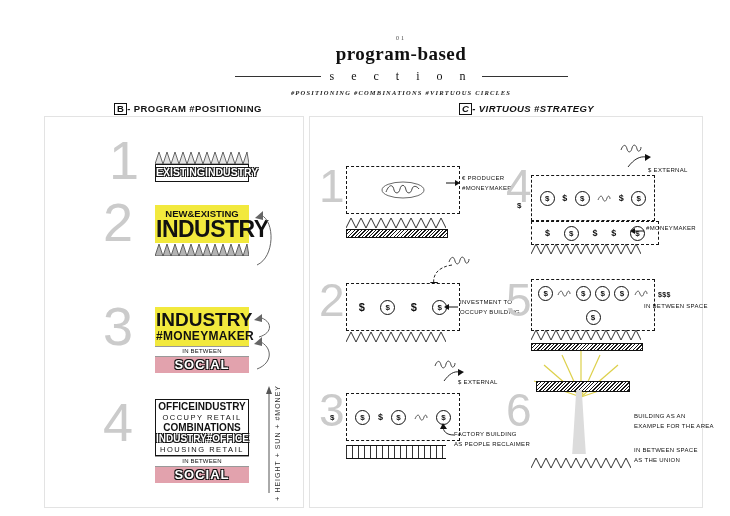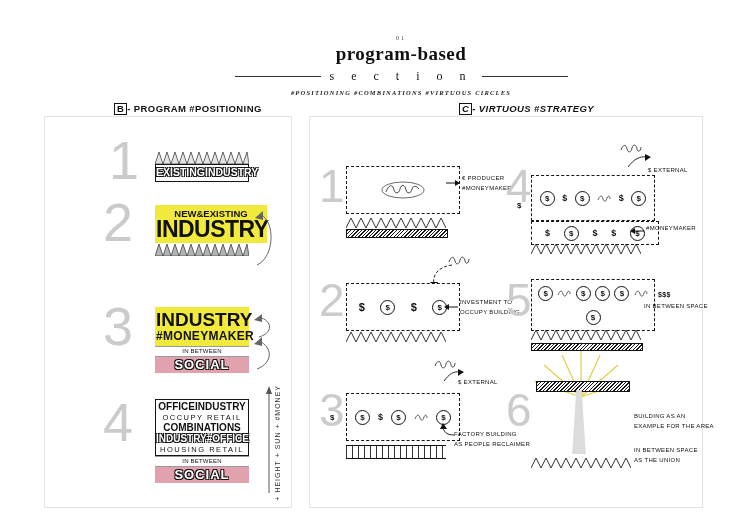--- a/index.html
+++ b/index.html
@@ -8,21 +8,21 @@
   .abs{position:absolute;}
   .hdr{position:absolute;width:100%;text-align:center;margin-left:36px;}
   .h-num{top:35px;font-size:6px;letter-spacing:2px;color:#444;font-family:"Liberation Serif",serif;}
   .h-title{top:43px;font-size:19px;font-weight:bold;letter-spacing:.5px;font-family:"Liberation Serif",serif;}
   .h-sect{top:69px;display:flex;align-items:center;justify-content:center;gap:9px;}
   .h-sect .rule{width:86px;border-top:1px solid #333;height:0;}
   .h-sect .txt{font-size:12px;font-weight:normal;letter-spacing:7px;font-family:"Liberation Serif",serif;}
   .h-tags{top:89px;font-size:6.5px;font-style:italic;font-weight:bold;letter-spacing:1.2px;color:#222;
           font-family:"Liberation Serif",serif;}
   .panel{position:absolute;border:1px solid #e3e3e3;background:#fff;}
-  #left-panel{left:44px;top:116px;width:246px;height:390px;}
+  #left-panel{left:44px;top:116px;width:246px;height:390px;padding-left:12px;}
   #right-panel{left:309px;top:116px;width:392px;height:390px;}
   .panel-title{position:absolute;font-size:9.5px;font-weight:bold;letter-spacing:.4px;white-space:nowrap;background:#fff;padding:0 3px;}
   .badge{display:inline-block;border:1px solid #111;padding:0 2px;line-height:1.1;}
   .numeral{position:absolute;color:#cbcbcb;font-weight:100;line-height:1;}
   .note{position:absolute;font-size:6px;line-height:1.7;letter-spacing:.3px;white-space:nowrap;color:#111;}
   .note-strong{font-size:7px;font-weight:bold;}
   .dashbox{position:absolute;border:1.5px dashed #151515;background:#fff;display:flex;flex-wrap:wrap;
            justify-content:space-around;align-items:center;padding:2px 6px;gap:2px 4px;}
   .dollar{font-size:9px;font-weight:bold;}
   .dollar-lg{font-size:11px;font-weight:bold;}
@@ -65,21 +65,21 @@
 
   <div class="numeral" style="left:64px;top:16px;font-size:54px;">1</div>
   <div class="abs" style="left:110px;top:34px;width:94px;">
     <svg width="94" height="13">
       <polygon points="0,13 4,1 8,13 12,1 16,13 20,1 24,13 28,1 32,13 36,1 40,13 44,1 48,13 52,1 56,13 60,1 64,13 68,1 72,13 76,1 80,13 84,1 88,13 92,1 94,13" fill="#e3e3e3" stroke="#444" stroke-width="0.8"></polygon>
     </svg>
     <div class="labelbox outline">EXISTINGINDUSTRY</div>
   </div>
 
   <div class="numeral" style="left:58px;top:78px;font-size:54px;">2</div>
-  <div class="abs" style="left:110px;top:88px;width:112px;border-radius:18px;">
+  <div class="abs" style="left:110px;top:88px;width:94px;border-radius:18px;">
     <div class="ybox" style="padding:3px 1px 2px;">
       <div style="font-size:9.5px;font-weight:bold;">NEW&amp;EXISTING</div>
       <div style="font-size:23px;font-weight:bold;letter-spacing:-.5px;line-height:.95;">INDUSTRY</div>
     </div>
     <svg width="94" height="13">
       <polygon points="0,13 4,1 8,13 12,1 16,13 20,1 24,13 28,1 32,13 36,1 40,13 44,1 48,13 52,1 56,13 60,1 64,13 68,1 72,13 76,1 80,13 84,1 88,13 92,1 94,13" fill="#b3b3b3" stroke="#444" stroke-width="0.8"></polygon>
     </svg>
   </div>
   <svg class="abs" style="left:208px;top:92px;" width="24" height="60">
     <path d="M4,56 C22,48 22,12 8,6" fill="none" stroke="#666" stroke-width="1"></path>

